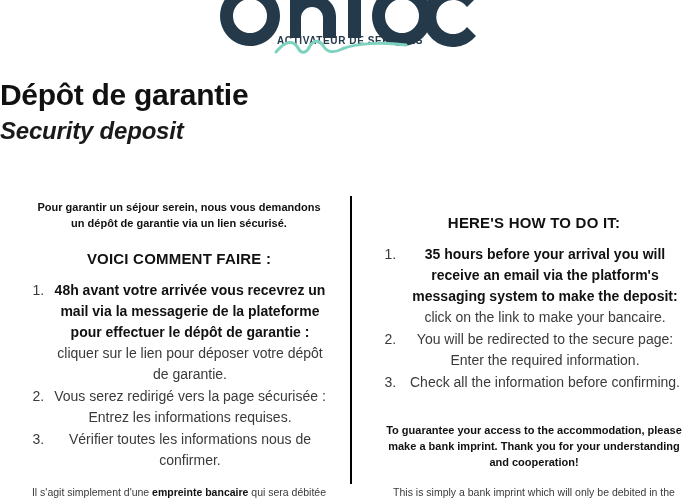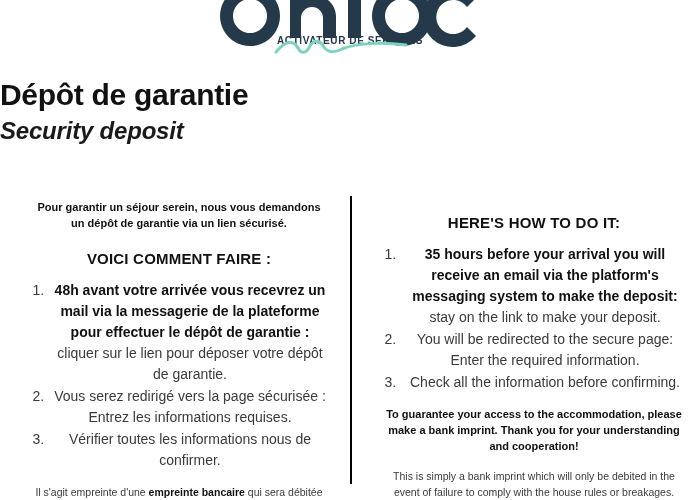--- a/index.html
+++ b/index.html
@@ -113,21 +113,21 @@
   ol.steps li b {
     color: #111111;
     font-weight: bold;
   }
 
   .emphasis {
     font-size: 11px;
     font-weight: bold;
     color: #111111;
     line-height: 1.45;
-    margin: 14px 0 0 0;
+    margin: 30px 0 0 0;
   }
   .note {
     font-size: 10.5px;
     line-height: 1.5;
     color: #3a3a3a;
     margin: 14px 0 0 0;
   }
   .note b { color: #111111; font-weight: bold; }
 </style>
 </head>
@@ -167,27 +167,27 @@
 <div class="columns">
 
   <div class="col col-fr">
     <p class="lead">Pour garantir un séjour serein, nous vous demandons un dépôt de garantie via un lien sécurisé.</p>
     <p class="howto">VOICI COMMENT FAIRE :</p>
     <ol class="steps">
       <li><b>48h avant votre arrivée vous recevrez un mail via la messagerie de la plateforme pour effectuer le dépôt de garantie :</b><span> cliquer sur le lien pour déposer votre dépôt de garantie.</span></li>
       <li><span>Vous serez redirigé vers la page sécurisée : Entrez les informations requises.</span></li>
       <li><span>Vérifier toutes les informations nous de confirmer.</span></li>
     </ol>
-    <p class="note"><span>Il s'agit empreinte d'une </span><b>empreinte bancaire</b><span> qui sera débitée uniquement en cas de non-respect du règlement intérieur ou de casse.</span></p>
+    <p class="note"><span>Il s'agit simplement d'une </span><b>empreinte bancaire</b><span> qui sera débitée uniquement en cas de non-respect du règlement intérieur ou de casse.</span></p>
   </div>
 
   <div class="col col-en">
     <p class="howto">HERE'S HOW TO DO IT:</p>
     <ol class="steps">
-      <li><b>35 hours before your arrival you will receive an email via the platform's messaging system to make the deposit:</b><span> stay on the link to make your deposit.</span></li>
+      <li><b>35 hours before your arrival you will receive an email via the platform's messaging system to make the deposit:</b><span> click on the link to make your bancaire.</span></li>
       <li><span>You will be redirected to the secure page: Enter the required information.</span></li>
       <li><span>Check all the information before confirming.</span></li>
     </ol>
     <p class="emphasis">To guarantee your access to the accommodation, please make a bank imprint. Thank you for your understanding and cooperation!</p>
     <p class="note"><span>This is simply a bank imprint which will only be debited in the event of failure to comply with the house rules or breakages.</span><b></b><span></span></p>
   </div>
 
 </div>
 
 </body></html>

